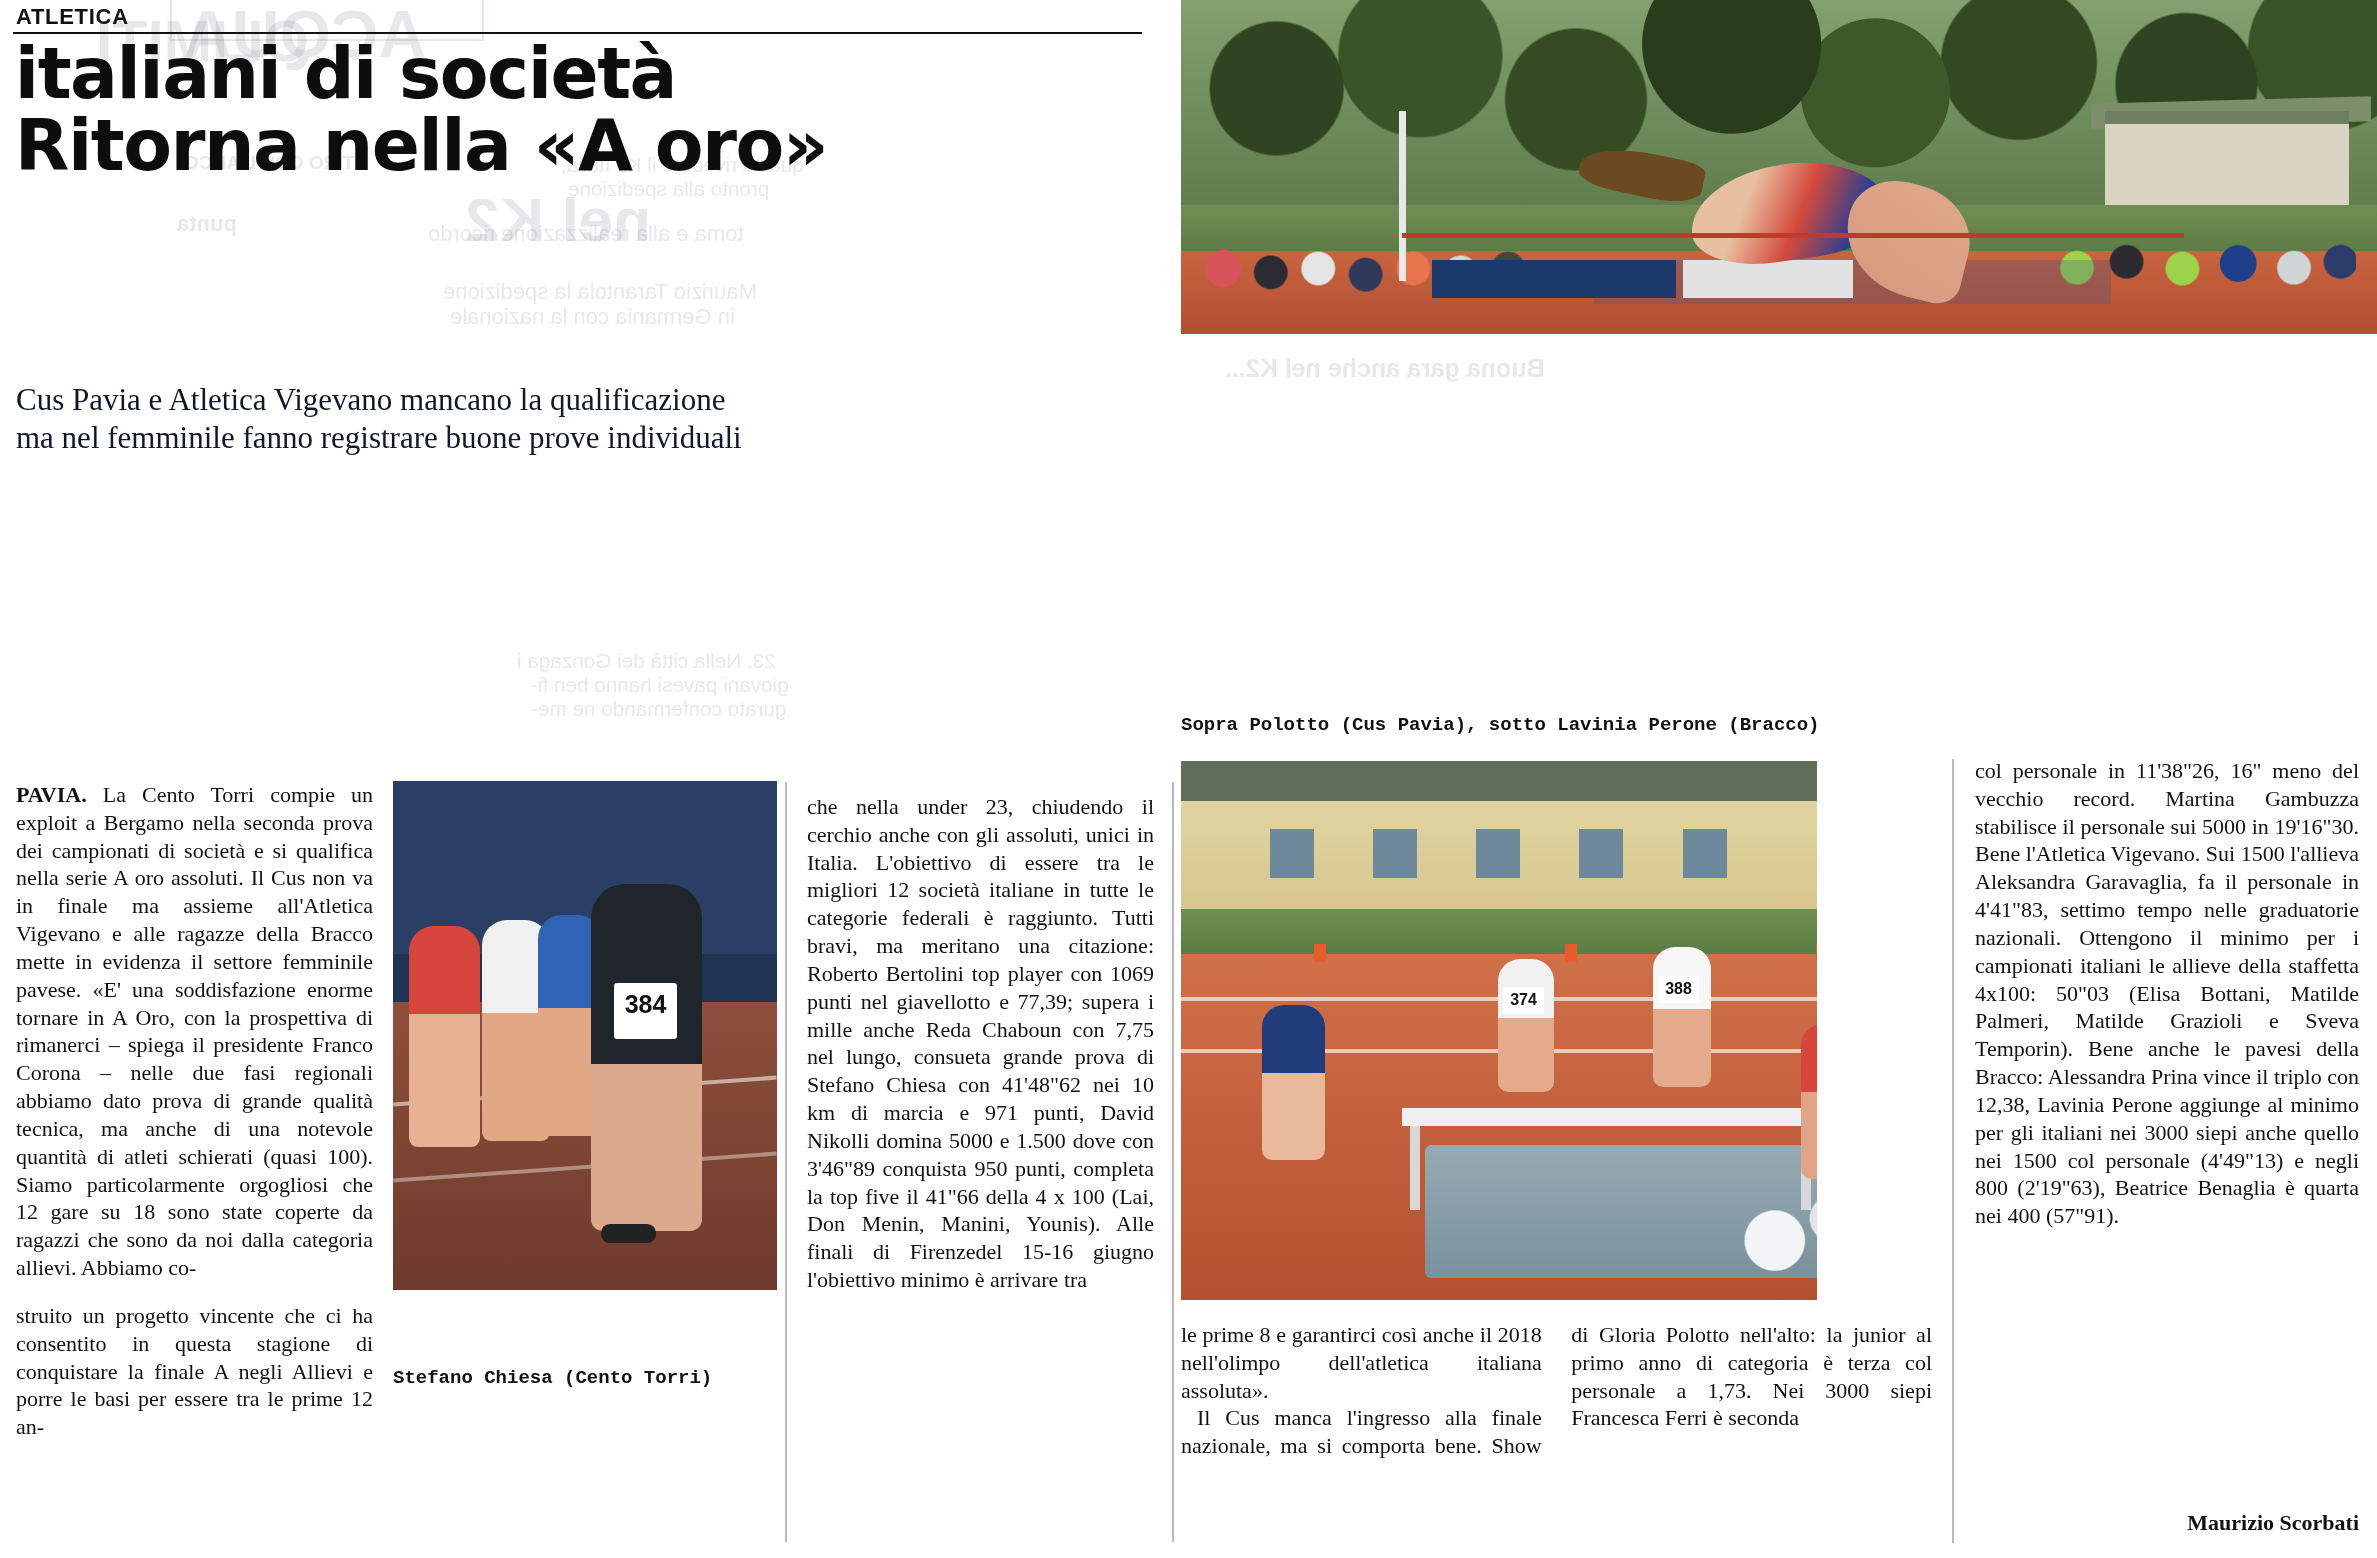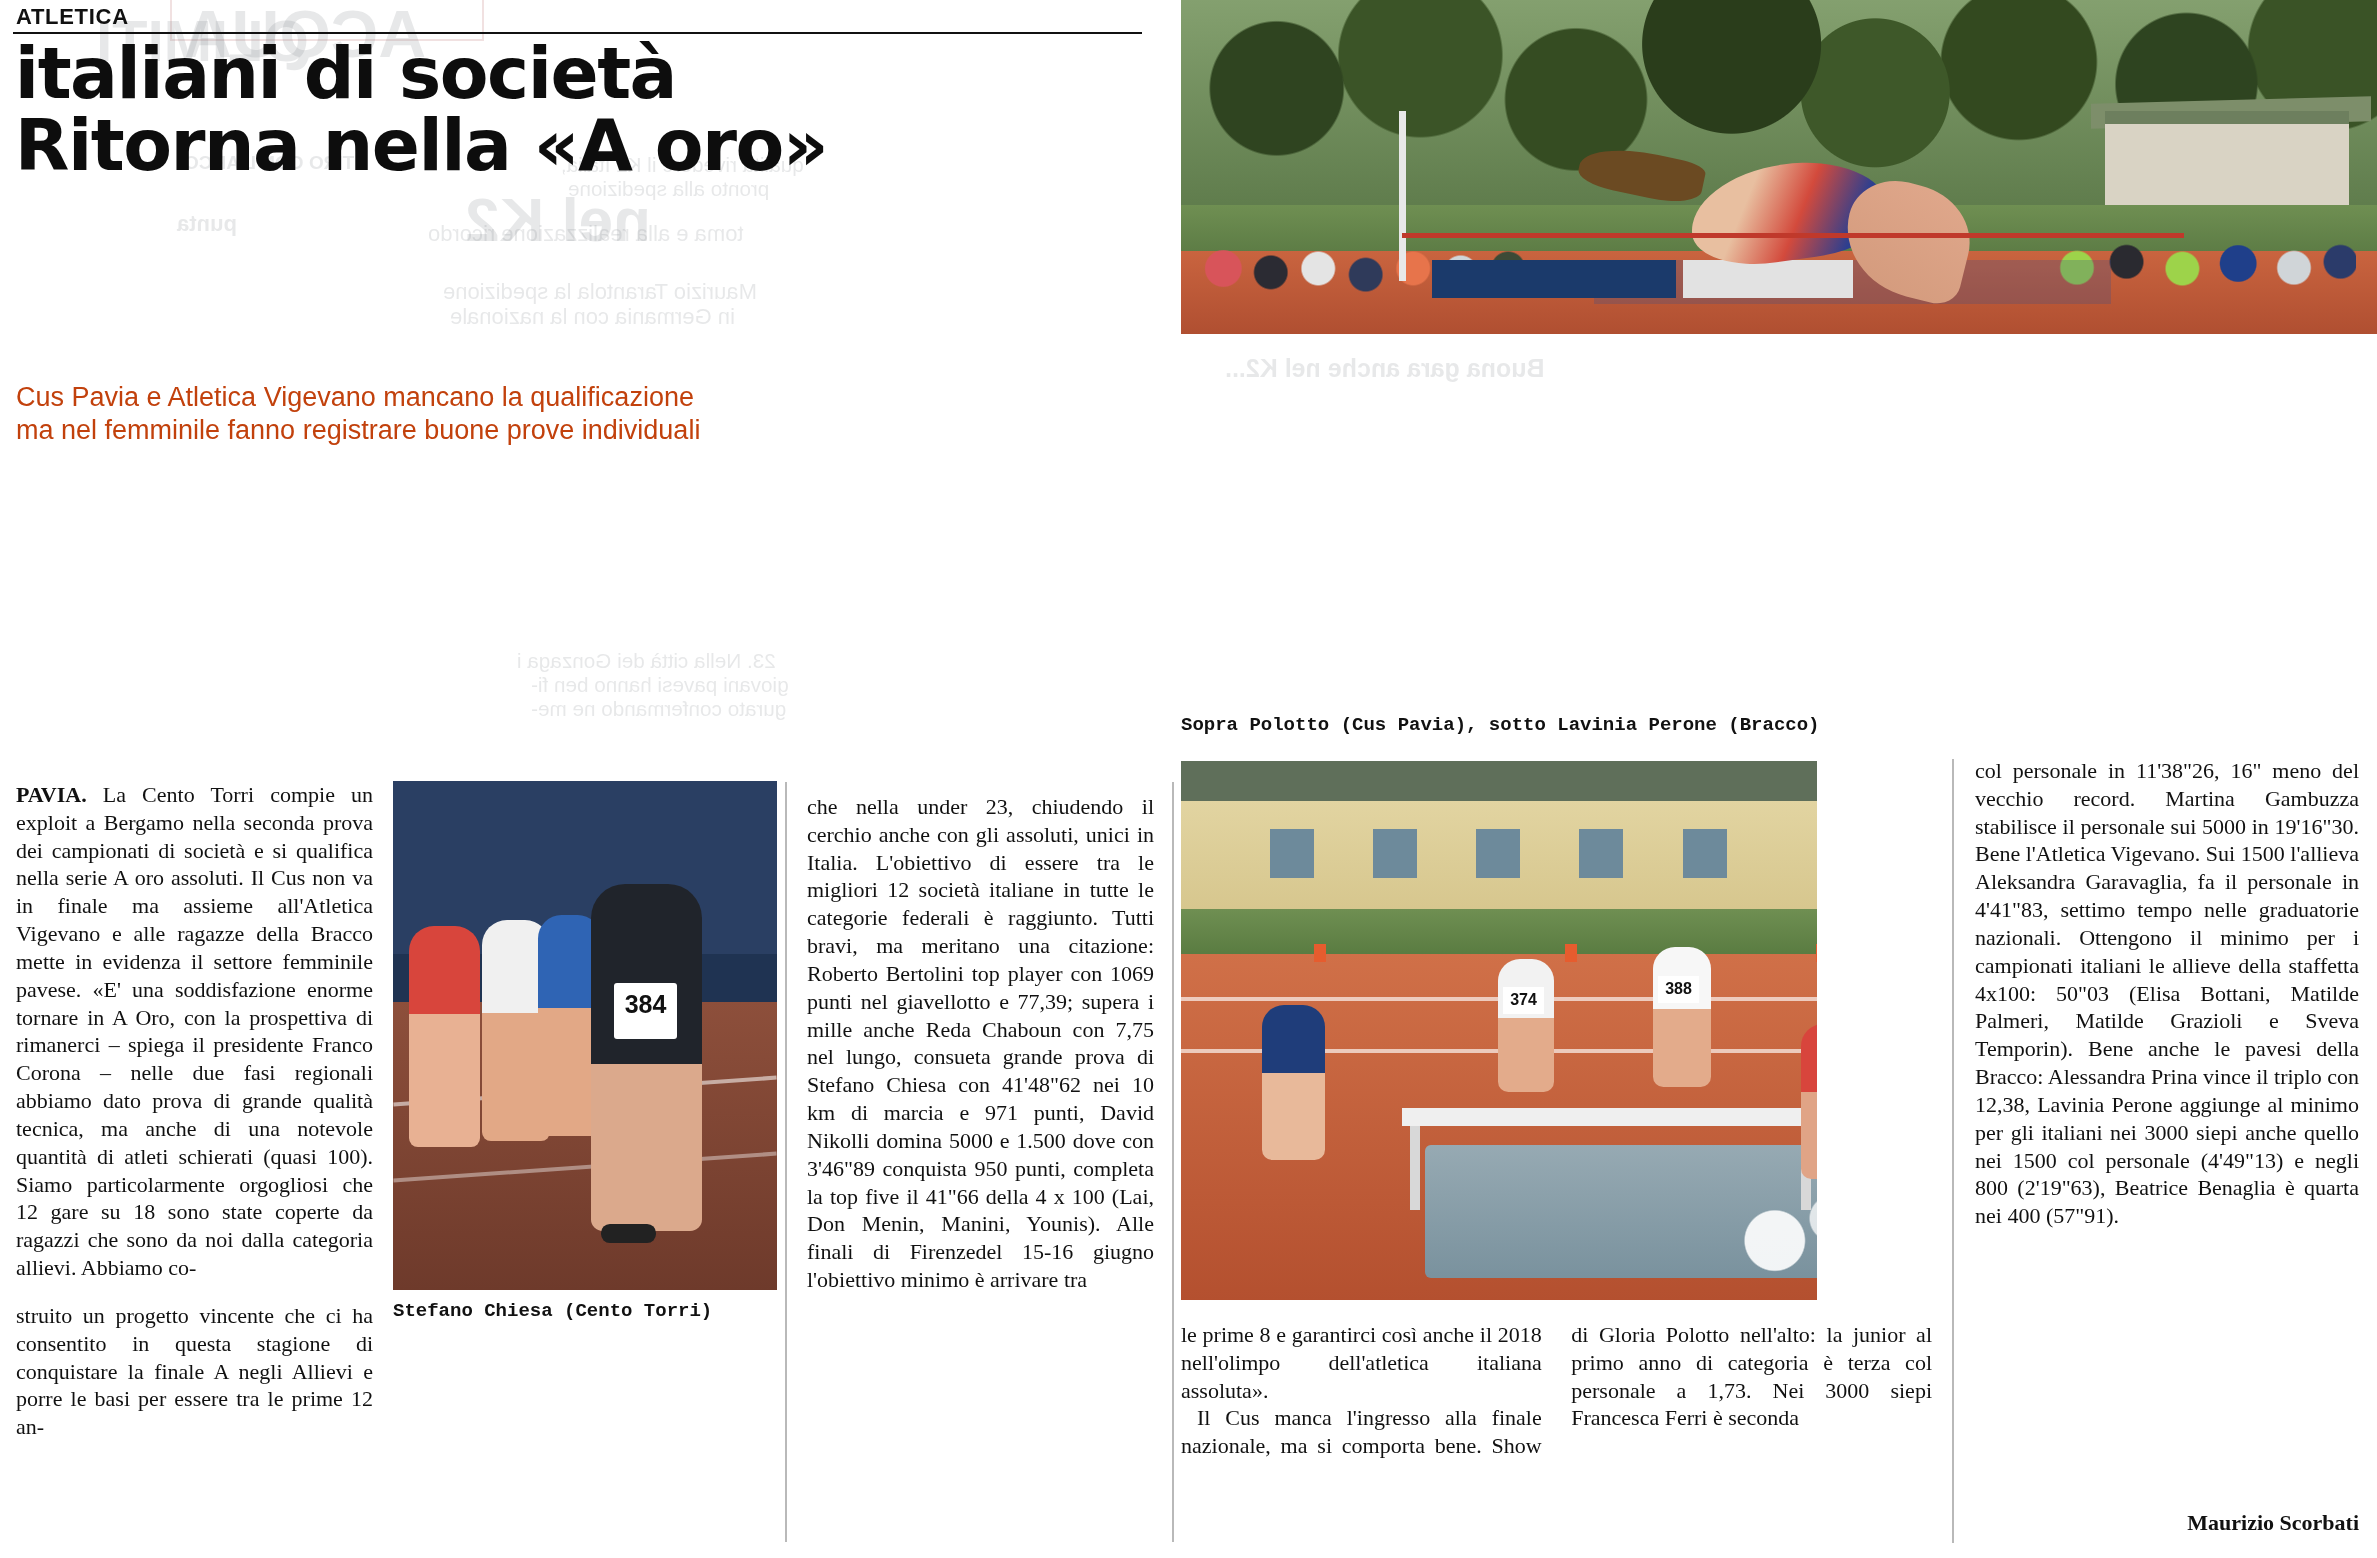--- a/index.html
+++ b/index.html
@@ -65,24 +65,24 @@
     letter-spacing: -1.5px;
     color: #0d0d0d;
   }
   .headline div { white-space: nowrap; }
 
   .subhead {
     position: absolute;
     left: 16px;
     top: 381px;
     width: 1136px;
-    font-family: Liberation Sans, sans-serif;
-    font-size: 27px;
+    font-family: Liberation Serif, serif;
+    font-size: 31px;
     line-height: 1.22;
-    color: #c2410c;
+    color: #0f172a;
   }
 
   
   .photo {
     position: absolute;
     overflow: hidden;
     background: #9bb6c8;
   }
   .photo-caption {
     position: absolute;
@@ -256,21 +256,21 @@
   <div style="position:absolute; left:0; top:221px; width:100%; height:288px; background:linear-gradient(#8d4f3b,#6e3a2b);"></div>
   <div style="position:absolute; left:0; top:308px; width:100%; height:4.4px; background:rgba(255,255,255,.55); transform:rotate(-4deg);"></div>
   <div style="position:absolute; left:0; top:384px; width:100%; height:4.4px; background:rgba(255,255,255,.4); transform:rotate(-4deg);"></div>
   <div style="position:absolute; left:16px; top:145px; width:71px; height:221px; background:linear-gradient(#d8453c 0 40%, #e8b193 40% 100%); border-radius:25px 25px 8.9px 8.9px;"></div>
   <div style="position:absolute; left:89px; top:139px; width:68px; height:221px; background:linear-gradient(#f0f0f0 0 42%, #e2a886 42% 100%); border-radius:25px 25px 8.9px 8.9px;"></div>
   <div style="position:absolute; left:145px; top:134px; width:63px; height:221px; background:linear-gradient(#2f64b4 0 42%, #e2a886 42% 100%); border-radius:23.6px 23.6px 8.9px 8.9px;"></div>
   <div style="position:absolute; left:198px; top:103px; width:111px; height:347px; background:linear-gradient(#20242b 0 52%, #dba98c 52% 100%); border-radius:34px 34px 11.8px 11.8px;"></div>
   <div style="position:absolute; left:221px; top:202px; width:63px; height:56px; background:#ffffff; border-radius:3px; font-family:'Liberation Sans',sans-serif; font-weight:bold; font-size:25px; text-align:center; line-height:43px; color:#111;">384</div>
   <div style="position:absolute; left:208px; top:443px; width:55px; height:19px; background:#222; border-radius:8.9px;"></div>
 </div>
-<div class="photo-caption" style="left:393px; top:1300px;">Stefano Chiesa (Cento Torri)</div>
+<div class="photo-caption" style="left:393px; top:1367px;">Stefano Chiesa (Cento Torri)</div>
 
 <div class="photo" id="photo-steeple">
   <div class="st-sky"></div>
   <div class="st-build"></div>
   <div class="st-roof"></div>
   <div class="st-win" style="left:89px;"></div>
   <div class="st-win" style="left:192px;"></div>
   <div class="st-win" style="left:295px;"></div>
   <div class="st-win" style="left:398px;"></div>
   <div class="st-win" style="left:502px;"></div>

